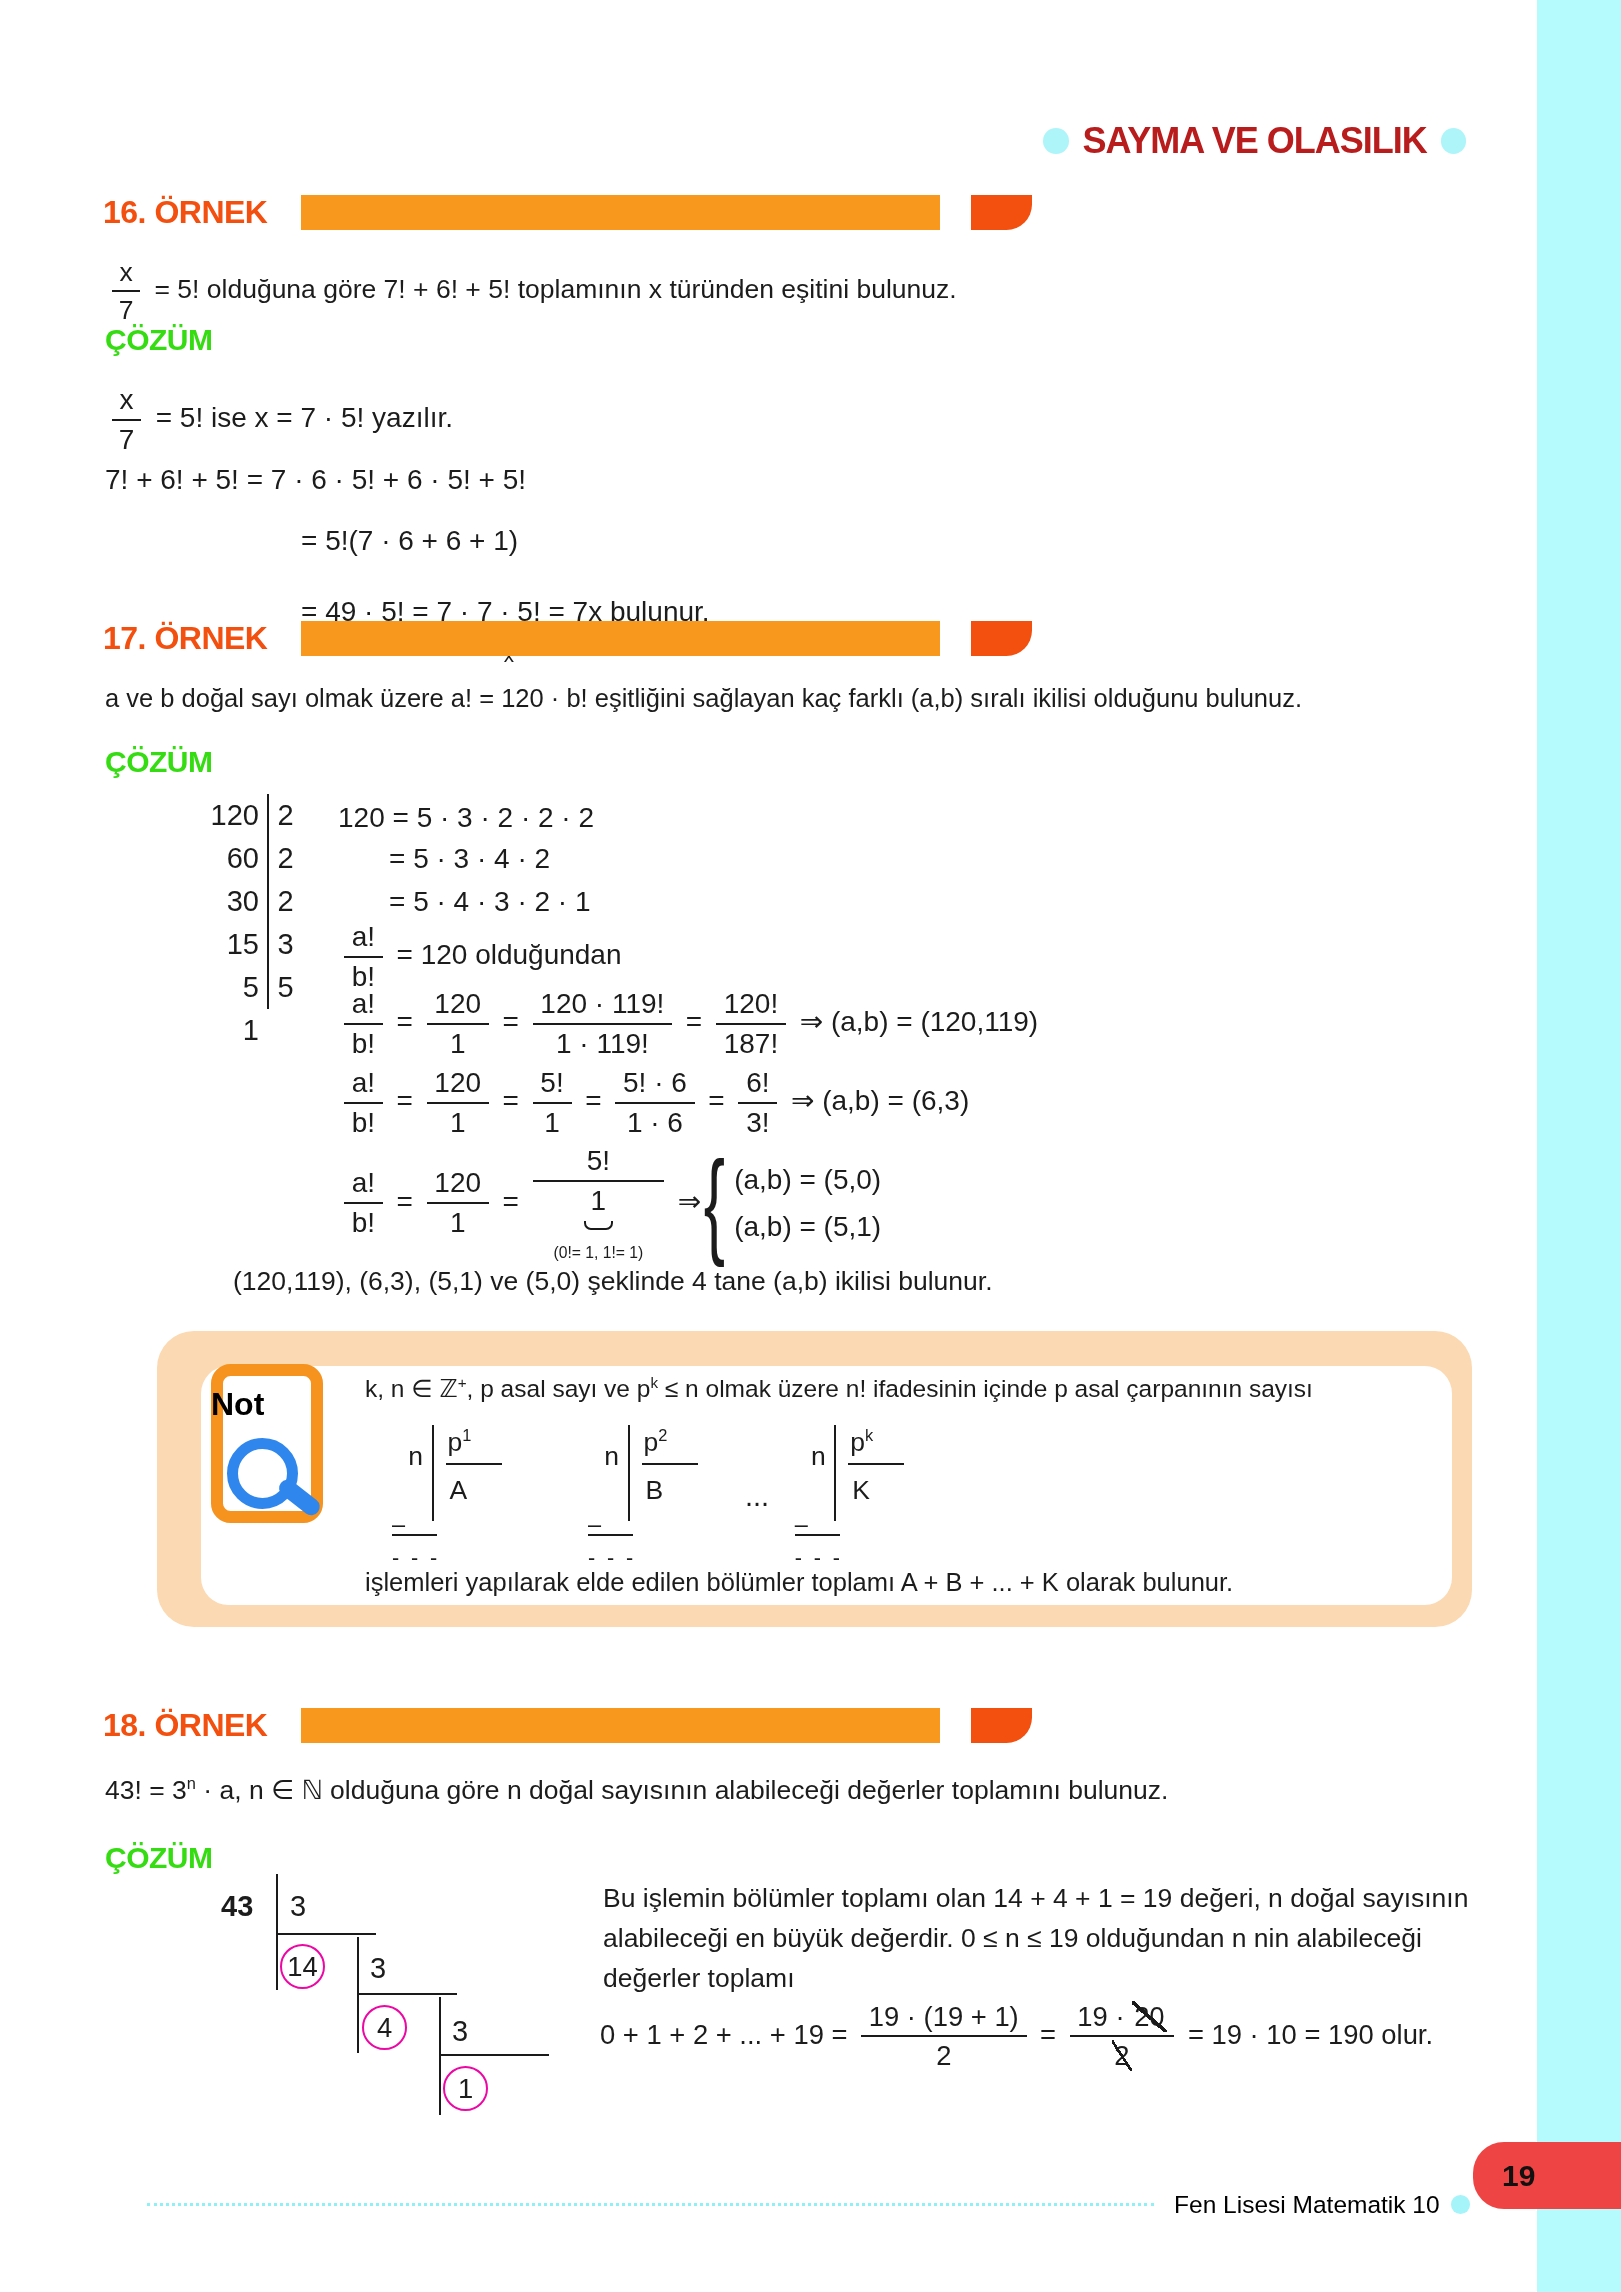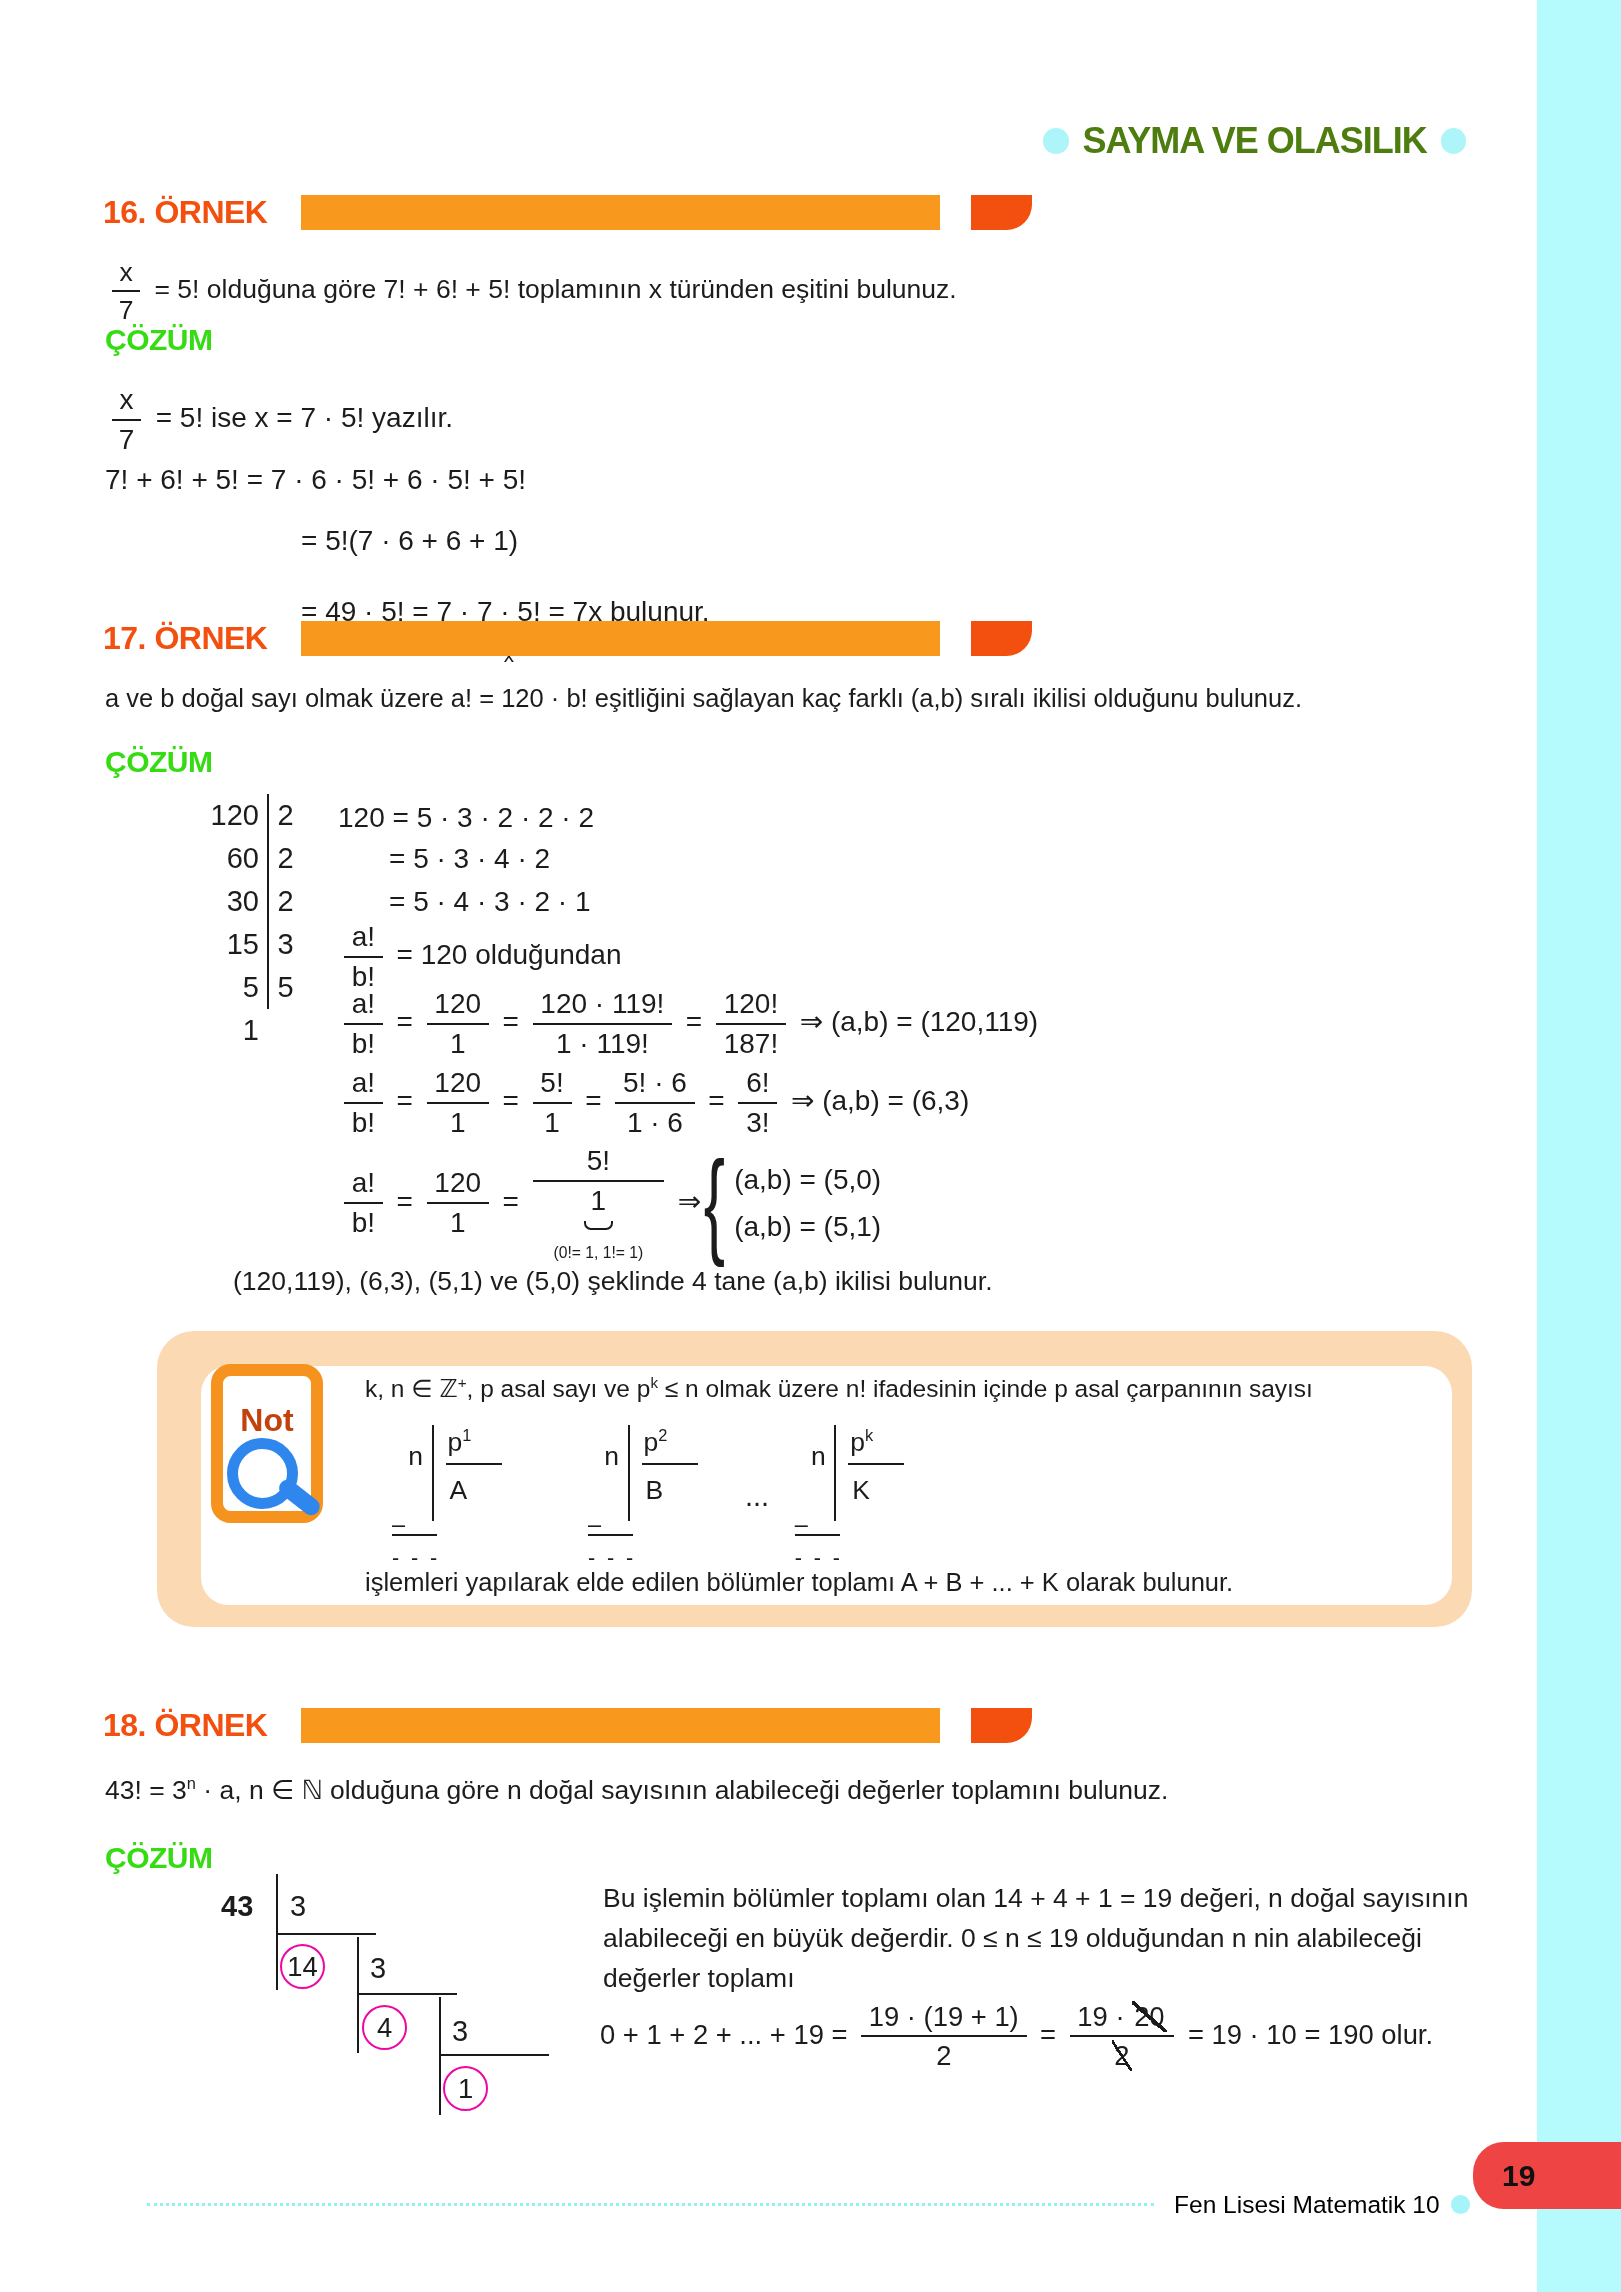--- a/index.html
+++ b/index.html
@@ -7,21 +7,21 @@
   .page{position:relative;width:1621px;height:2293px;background:#fff;overflow:hidden;
         font-family:"Liberation Sans","DejaVu Sans",sans-serif;color:#1c1c1c;font-size:26.5px;}
   
   .side-strip{position:absolute;left:1537px;top:0;width:84px;height:2293px;background:#b5fafc;}
   .page-tab{position:absolute;left:1473px;top:2142px;width:148px;height:67px;background:#ef4444;
             border-radius:31px 0 0 31px;display:flex;align-items:center;}
   .page-tab span{font-weight:bold;font-size:30px;color:#111;padding-left:29px;}
   
   .chapter{position:absolute;top:120px;right:155px;display:flex;align-items:center;}
   .chapter .dot{width:25.5px;height:25.5px;border-radius:50%;background:#aef5fa;display:inline-block;}
-  .chapter .t{color:#4d7c0f;font-weight:bold;font-size:36px;letter-spacing:-1px;margin:0 13.7px;white-space:nowrap;}
+  .chapter .t{color:#b91c1c;font-weight:bold;font-size:36px;letter-spacing:-1px;margin:0 13.7px;white-space:nowrap;}
   
   .exh{position:absolute;left:103px;width:929px;height:37px;display:flex;align-items:center;gap:24px;}
   .exh .lbl{color:#f3500f;font-weight:bold;font-size:32px;letter-spacing:-0.5px;margin-right:9.8px;white-space:nowrap;}
   .exh .bar{flex:1;height:35px;background:#f8981d;}
   .exh .cap{width:61px;height:35px;background:#f3500f;border-radius:0 0 25.5px 0;margin-left:6.9px;}
   .cozum{position:absolute;left:105px;color:#35dc12;font-weight:bold;font-size:30px;letter-spacing:-0.5px;}
   .stmt{position:absolute;left:105px;font-size:25.5px;white-space:nowrap;}
   
   .frac{display:inline-flex;flex-direction:column;align-items:center;vertical-align:middle;
         margin:0 5.9px;line-height:1.15;text-align:center;}
@@ -53,21 +53,21 @@
   .ftab .r{padding-left:8.8px;}
   .ftab .tail .bar{border-left:none;}
   .deriv{position:absolute;left:338px;top:796px;}
   .deriv .d{position:absolute;white-space:nowrap;font-size:28px;}
   .concl{position:absolute;left:233px;top:1266px;font-size:26.5px;white-space:nowrap;}
   
   .notbox{position:absolute;left:157px;top:1331px;width:1315px;height:296px;background:#fbd9b2;border-radius:37px;}
   .notbox .inner{position:absolute;left:44px;top:35px;right:19.6px;bottom:21.6px;background:#fff;border-radius:27.4px;}
   .noticon{position:absolute;left:54px;top:33px;width:112px;height:169px;}
   .noticon .doc{position:absolute;left:0;top:0;right:0;bottom:9.8px;border:12.7px solid #f6921e;border-radius:19.6px;background:#fff;}
-  .noticon .ntext{position:absolute;top:38px;left:0;right:0;text-align:center;color:#c2410c;font-weight:bold;font-size:32px;}
+  .noticon .ntext{position:absolute;top:22px;left:0;right:0;color:#000000;font-weight:bold;font-size:32px;}
   .noticon .mcirc{position:absolute;left:15.7px;top:74px;width:49px;height:49px;border:11.8px solid #2f87ee;border-radius:50%;background:#fff;}
   .noticon .mhandle{position:absolute;left:65px;top:125px;width:47px;height:16.7px;background:#2f87ee;border-radius:8.8px;transform:rotate(38deg);}
   .nothead{position:absolute;left:208px;top:43px;font-size:24.5px;white-space:nowrap;}
   .notfoot{position:absolute;left:208px;top:237px;font-size:25.5px;white-space:nowrap;}
   .ndivrow{position:absolute;left:235px;top:94px;display:flex;align-items:flex-start;}
   .ndiv{width:196px;font-size:26.5px;}
   .ndiv-main{display:flex;}
   .ndiv-n{width:31px;text-align:right;padding-top:15.7px;}
   .ndiv-col{margin-left:8.8px;border-left:2px solid #1a1a1a;padding-left:11.8px;}
   .ndiv-p{display:block;border-bottom:2px solid #1a1a1a;padding:2px 31px 4.9px 2px;width:max-content;}

